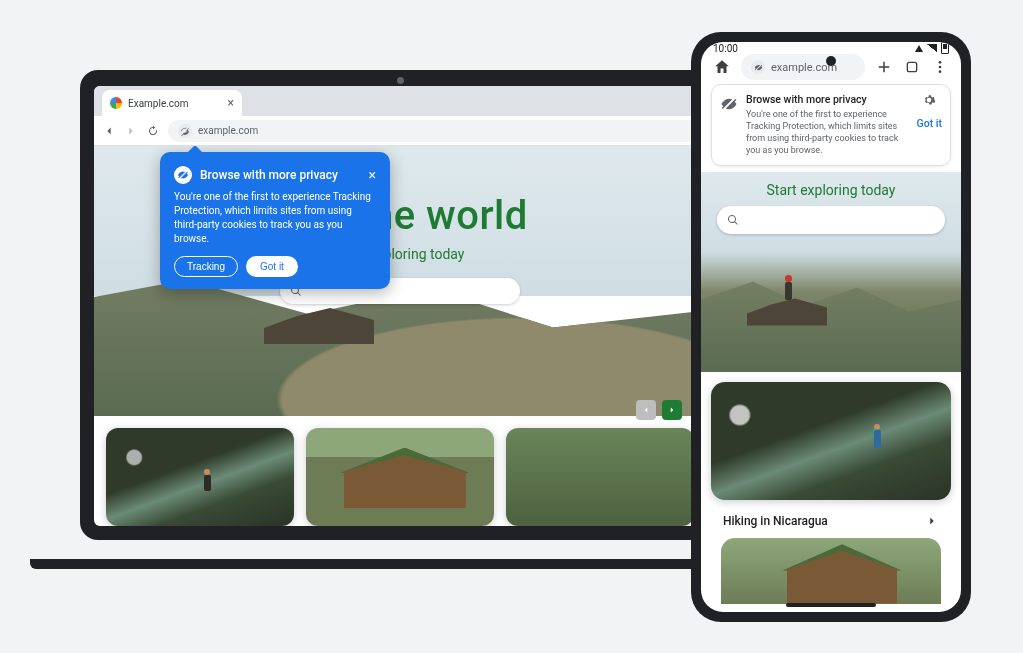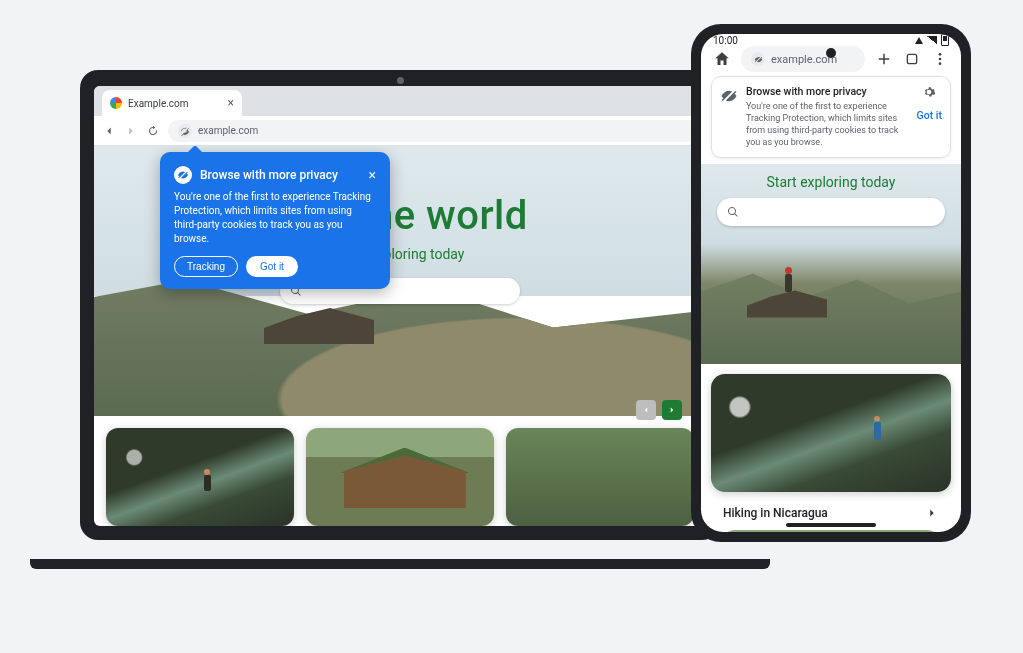--- a/index.html
+++ b/index.html
@@ -256,22 +256,22 @@
   }
   .card2 .roof{position:absolute;left:18%;right:13%;top:20%;height:26%;
     background:#4a6a3a;
     clip-path:polygon(0 100%,50% 0,100% 100%);
   }
   .card3{ background:linear-gradient(#6a8559,#4c6140); }
 
   
   .phone{
     position:absolute;
-    right:52px; top:24px;
-    width:280px; height:518px;
+    right:52px; top:32px;
+    width:280px; height:590px;
     background:#202124;
     border-radius:30px;
     padding:10px;
   }
   .phone-screen{
     width:100%; height:100%;
     background:#fff;
     border-radius:22px;
     overflow:hidden;
     display:flex; flex-direction:column;

